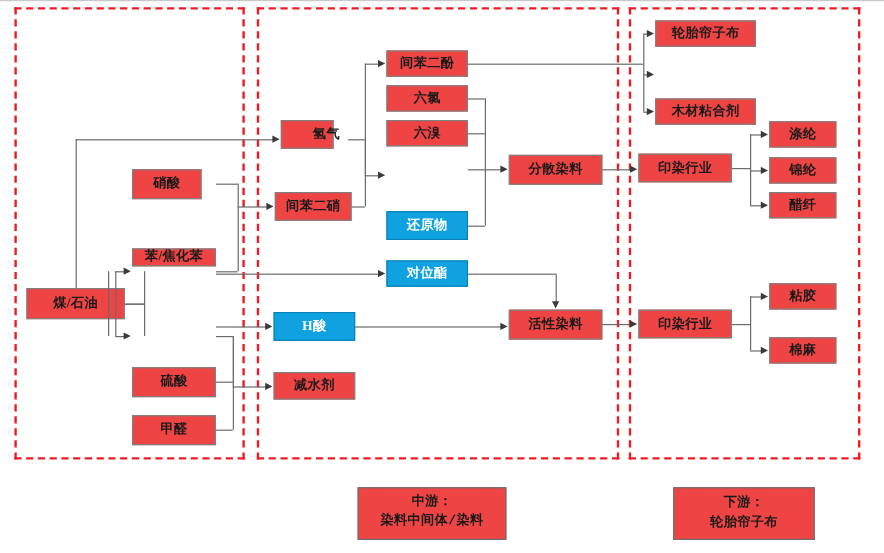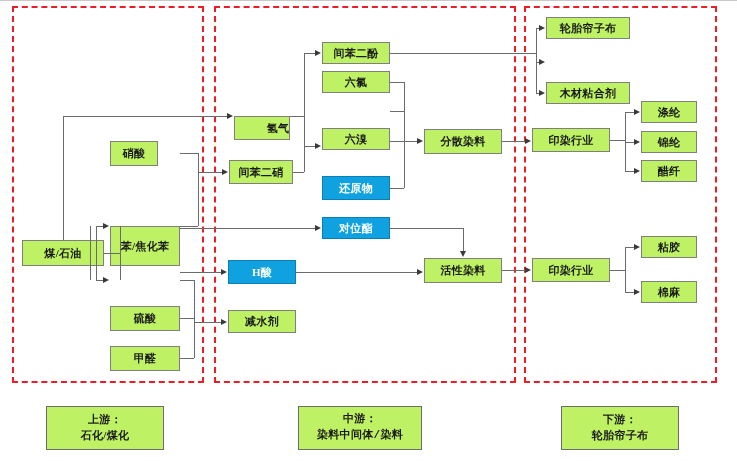--- a/index.html
+++ b/index.html
@@ -5,21 +5,21 @@
   html,body{margin:0;padding:0;background:#ffffff;}
   body{font-family:"Liberation Serif","DejaVu Serif",serif;}
   #root{position:relative;width:737px;height:461px;background:#fff;overflow:hidden;}
 
   
   .zone{position:absolute;border:2px dashed #ee1c25;box-sizing:border-box;}
 
   
   .node{
     position:absolute;box-sizing:border-box;
-    border:1px solid #7f7f7f;background:#bef264;color:#1a1a1a;
+    border:1px solid #7f7f7f;background:#ef4444;color:#1a1a1a;
     display:flex;align-items:center;justify-content:center;
     font-size:11px;font-weight:bold;line-height:1.15;text-align:center;
     letter-spacing:.3px;white-space:nowrap;
   }
   .node.blue{background:#10a2e0;border-color:#0b80b4;color:#ffffff;}
   .node.legend{
     font-size:11px;white-space:pre-line;line-height:1.45;
     border:1px solid #6e6e6e;
   }
 
@@ -39,53 +39,51 @@
 
 <div id="root">
 
   <div class="topline"></div>
 
   <div class="zone" style="left:12px;top:6px;width:192px;height:377px;"></div>
   <div class="zone" style="left:214px;top:6px;width:302px;height:377px;"></div>
   <div class="zone" style="left:524px;top:6px;width:193px;height:377px;"></div>
 
   <div class="node" style="left:22px;top:240px;width:82px;height:26px;">煤/石油</div>
-  <div class="node" style="left:110px;top:141px;width:48px;height:25px;">硝酸</div>
-  <div class="node" style="left:110px;top:226px;width:70px;height:40px;">苯/焦化苯</div>
+  <div class="node" style="left:110px;top:141px;width:58px;height:25px;">硝酸</div>
+  <div class="node" style="left:110px;top:207px;width:70px;height:15px;">苯/焦化苯</div>
   <div class="node" style="left:110px;top:306px;width:70px;height:25px;">硫酸</div>
   <div class="node" style="left:110px;top:346px;width:70px;height:25px;">甲醛</div>
 
-  <div class="node" style="left:234px;top:116px;width:56px;height:24px;padding-left:32px;">氢气</div>
+  <div class="node" style="left:234px;top:100px;width:44px;height:24px;padding-left:32px;">氢气</div>
   <div class="node" style="left:229px;top:160px;width:64px;height:24px;">间苯二硝</div>
 
   <div class="node" style="left:322px;top:42px;width:68px;height:22px;">间苯二酚</div>
   <div class="node" style="left:322px;top:71px;width:68px;height:22px;text-align:center;">六氯</div>
-  <div class="node" style="left:322px;top:100px;width:68px;height:22px;margin-top:28px;">六溴</div>
+  <div class="node" style="left:322px;top:100px;width:68px;height:22px;">六溴</div>
   <div class="node blue" style="left:322px;top:176px;width:68px;height:24px;">还原物</div>
   <div class="node blue" style="left:322px;top:217px;width:68px;height:22px;">对位酯</div>
   <div class="node blue" style="left:228px;top:260px;width:68px;height:24px;">H酸</div>
   <div class="node" style="left:424px;top:129px;width:78px;height:25px;">分散染料</div>
 
   <div class="node" style="left:228px;top:310px;width:68px;height:23px;">减水剂</div>
   <div class="node" style="left:424px;top:258px;width:78px;height:25px;">活性染料</div>
 
   <div class="node" style="left:546px;top:17px;width:84px;height:22px;">轮胎帘子布</div>
   <div class="node" style="left:546px;top:82px;width:84px;height:22px;">木材粘合剂</div>
 
   <div class="node" style="left:532px;top:128px;width:78px;height:24px;">印染行业</div>
   <div class="node" style="left:641px;top:101px;width:56px;height:22px;">涤纶</div>
   <div class="node" style="left:641px;top:131px;width:56px;height:22px;">锦纶</div>
   <div class="node" style="left:641px;top:160px;width:56px;height:22px;">醋纤</div>
 
   <div class="node" style="left:532px;top:258px;width:78px;height:24px;">印染行业</div>
   <div class="node" style="left:641px;top:236px;width:56px;height:22px;">粘胶</div>
   <div class="node" style="left:641px;top:281px;width:56px;height:22px;">棉麻</div>
 
-  <div class="node legend" style="left:46px;top:406px;width:118px;height:44px;">上游：
-石化/煤化</div>
   <div class="node legend" style="left:298px;top:406px;width:124px;height:44px;font-family:Liberation Mono, monospace;">中游：
 染料中间体/染料</div>
   <div class="node legend" style="left:561px;top:406px;width:118px;height:44px;">下游：
 轮胎帘子布</div>
 
   <div class="v" style="left:63px;top:116px;height:124px;"></div>
   <div class="h" style="left:63px;top:116px;width:165px;"></div>
   <div class="arrow" style="left:227px;top:112.5px;"></div>
 
   <div class="h" style="left:104px;top:253px;width:16px;"></div>

